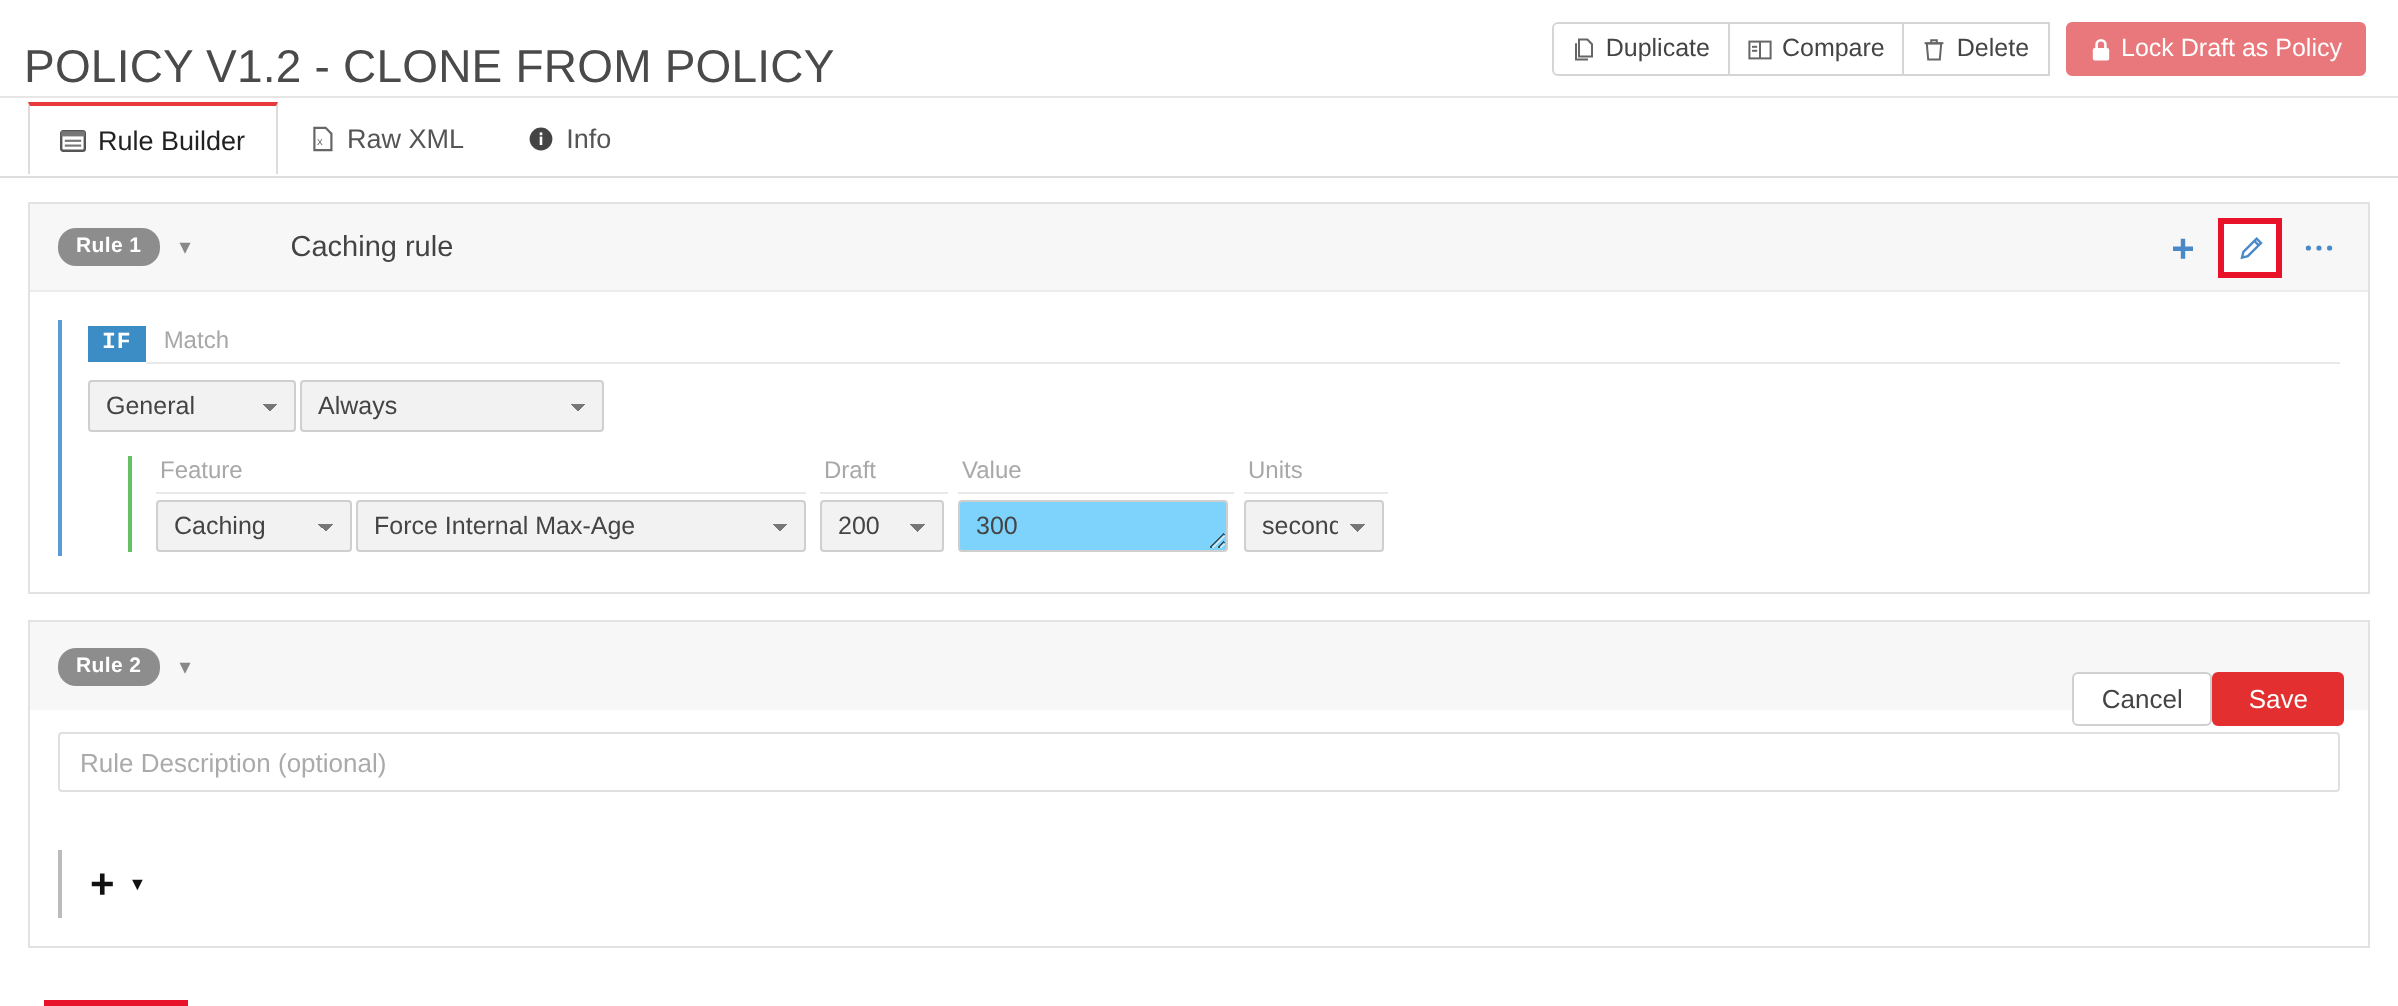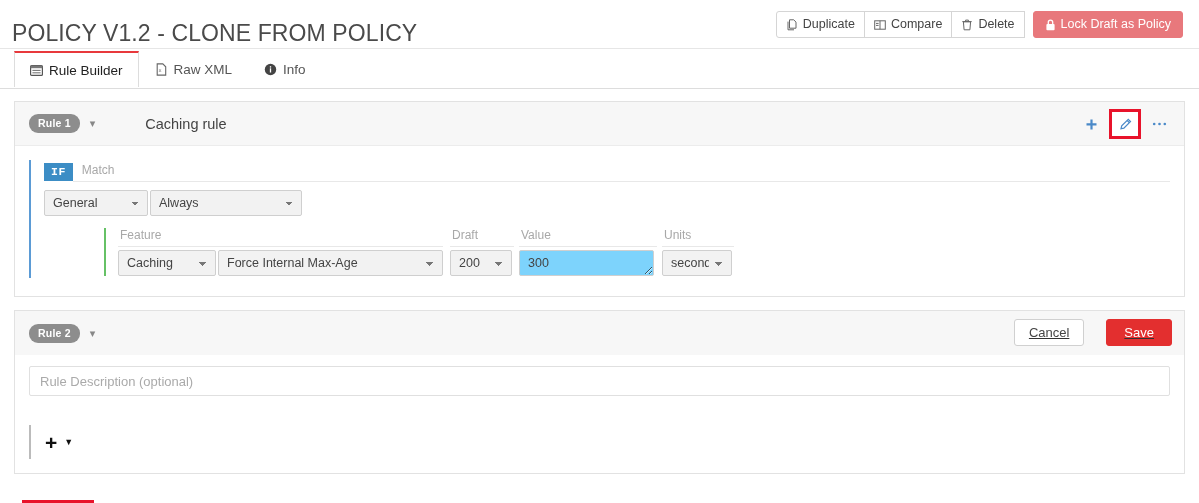--- a/index.html
+++ b/index.html
@@ -218,34 +218,33 @@
     padding: 5px 8px;
     height: 26px;
     resize: both;
     cursor: text;
     overflow: hidden;
     line-height: 15px;
   }
 
   .feature-block {
     border-left: 2px solid #66c166;
-    margin-left: 60px;
+    margin-left: 20px;
     padding-left: 12px;
     margin-top: 12px;
   }
   .fgrid { display: flex; align-items: flex-end; }
   .fcol { display: flex; flex-direction: column; }
 
   
   .cs-buttons {
     position: absolute;
-    right: 12px; top: 8px;
-    display: flex;
-    gap: 22px;
-    text-decoration: underline;
+    right: 12px; top: 25px;
+    display: flex;
+    gap: 0;
   }
   .btn-cancel {
     background: #ffffff;
     border: 1px solid #d0d0d0;
     color: #444444;
     font-size: 13px;
     height: 27px;
     padding: 0 14px;
     border-radius: 3px;
     cursor: pointer;

